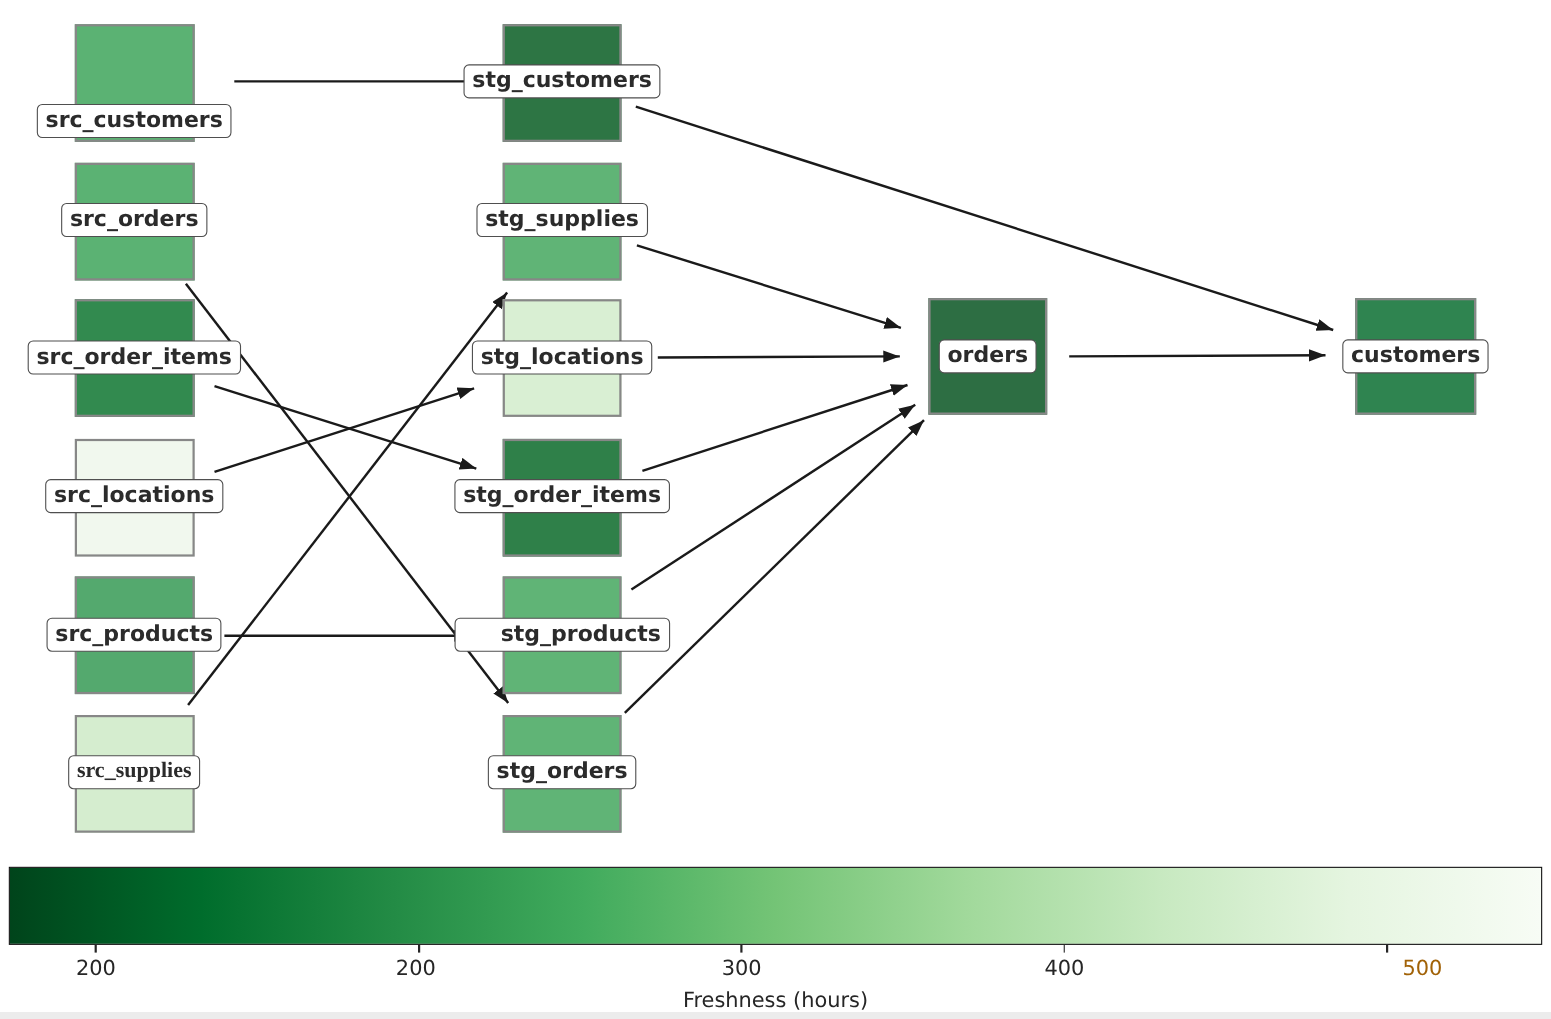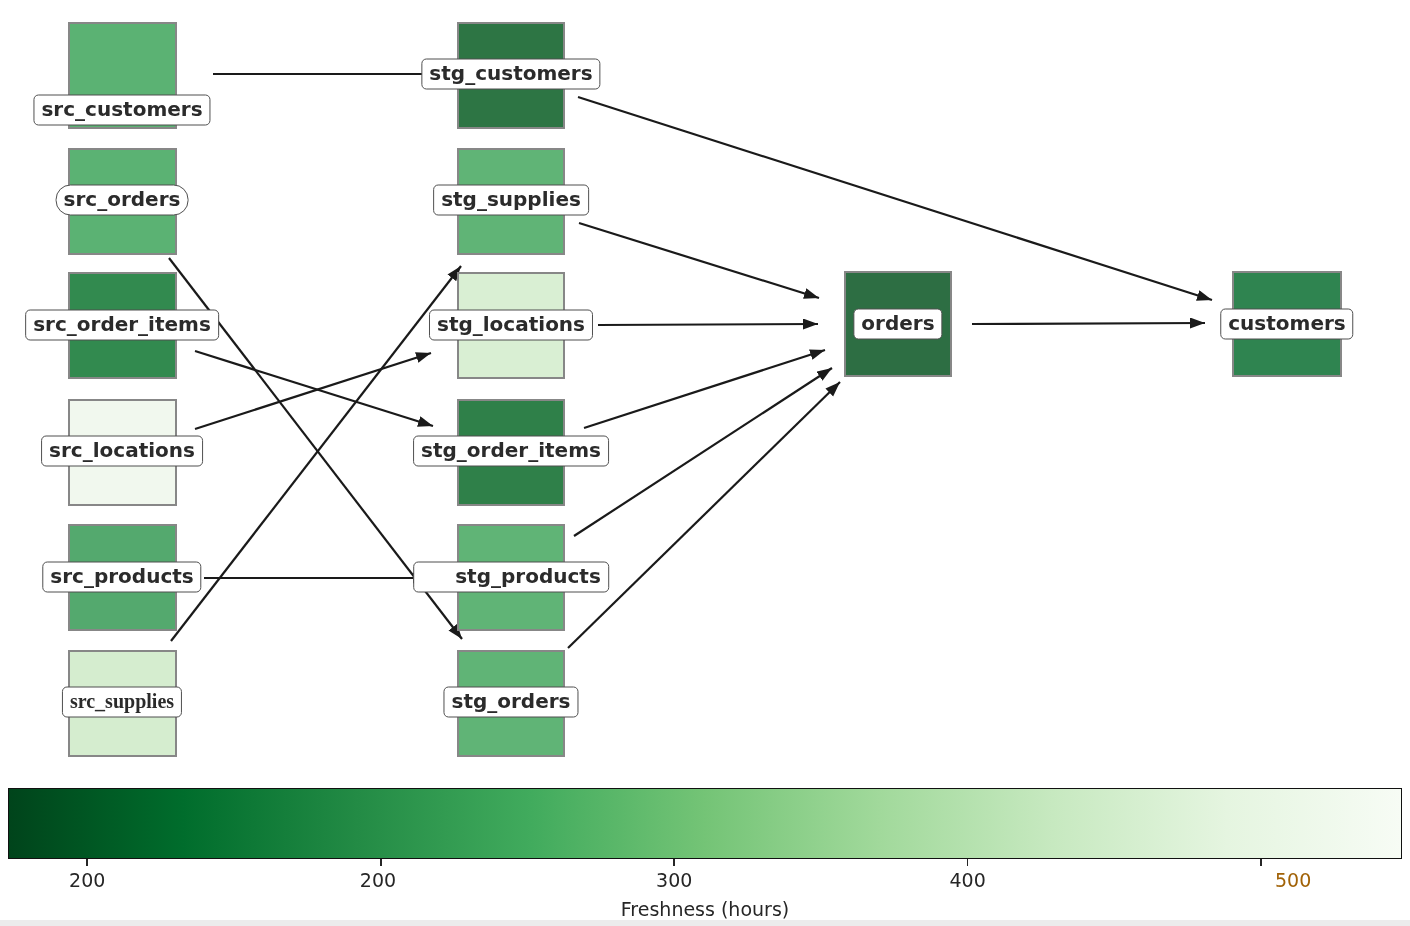--- a/index.html
+++ b/index.html
@@ -82,21 +82,21 @@
         <line x1="574" y1="536" x2="832" y2="368" stroke="#1a1a1a" stroke-width="2.2" marker-end="url(#arrowhead)"></line>
         <line x1="568" y1="648" x2="840" y2="382" stroke="#1a1a1a" stroke-width="2.2" marker-end="url(#arrowhead)"></line>
         <line x1="972" y1="324" x2="1205" y2="323" stroke="#1a1a1a" stroke-width="2.2" marker-end="url(#arrowhead)"></line>
       </g>
   </svg>
 
   <div id="nodes-layer">
       <div class="node-rect" style="left: 68px; top: 22px; width: 109px; height: 107px; background: rgb(91, 178, 115);"></div>
       <div class="node-label" style="left: 122px; top: 74px; margin-top: 36px;">src_customers</div>
       <div class="node-rect" style="left: 68px; top: 148px; width: 109px; height: 107px; background: rgb(91, 178, 115);"></div>
-      <div class="node-label" style="left: 122px; top: 200px; border-radius: 15px;">src_orders</div>
+      <div class="node-label" style="left: 122px; top: 200px;">src_orders</div>
       <div class="node-rect" style="left: 68px; top: 272px; width: 109px; height: 107px; background: rgb(50, 138, 79);"></div>
       <div class="node-label" style="left: 122px; top: 325px;">src_order_items</div>
       <div class="node-rect" style="left: 68px; top: 399px; width: 109px; height: 107px; background: rgb(241, 248, 238);"></div>
       <div class="node-label" style="left: 122px; top: 451px;">src_locations</div>
       <div class="node-rect" style="left: 68px; top: 524px; width: 109px; height: 107px; background: rgb(84, 169, 110);"></div>
       <div class="node-label" style="left: 122px; top: 577px;">src_products</div>
       <div class="node-rect" style="left: 68px; top: 650px; width: 109px; height: 107px; background: rgb(213, 237, 207);"></div>
       <div class="node-label" style="left: 122px; top: 702px; font-family: Liberation Serif, serif;">src_supplies</div>
       <div class="node-rect" style="left: 457px; top: 22px; width: 108px; height: 107px; background: rgb(45, 117, 68);"></div>
       <div class="node-label" style="left: 511px; top: 74px;">stg_customers</div>

